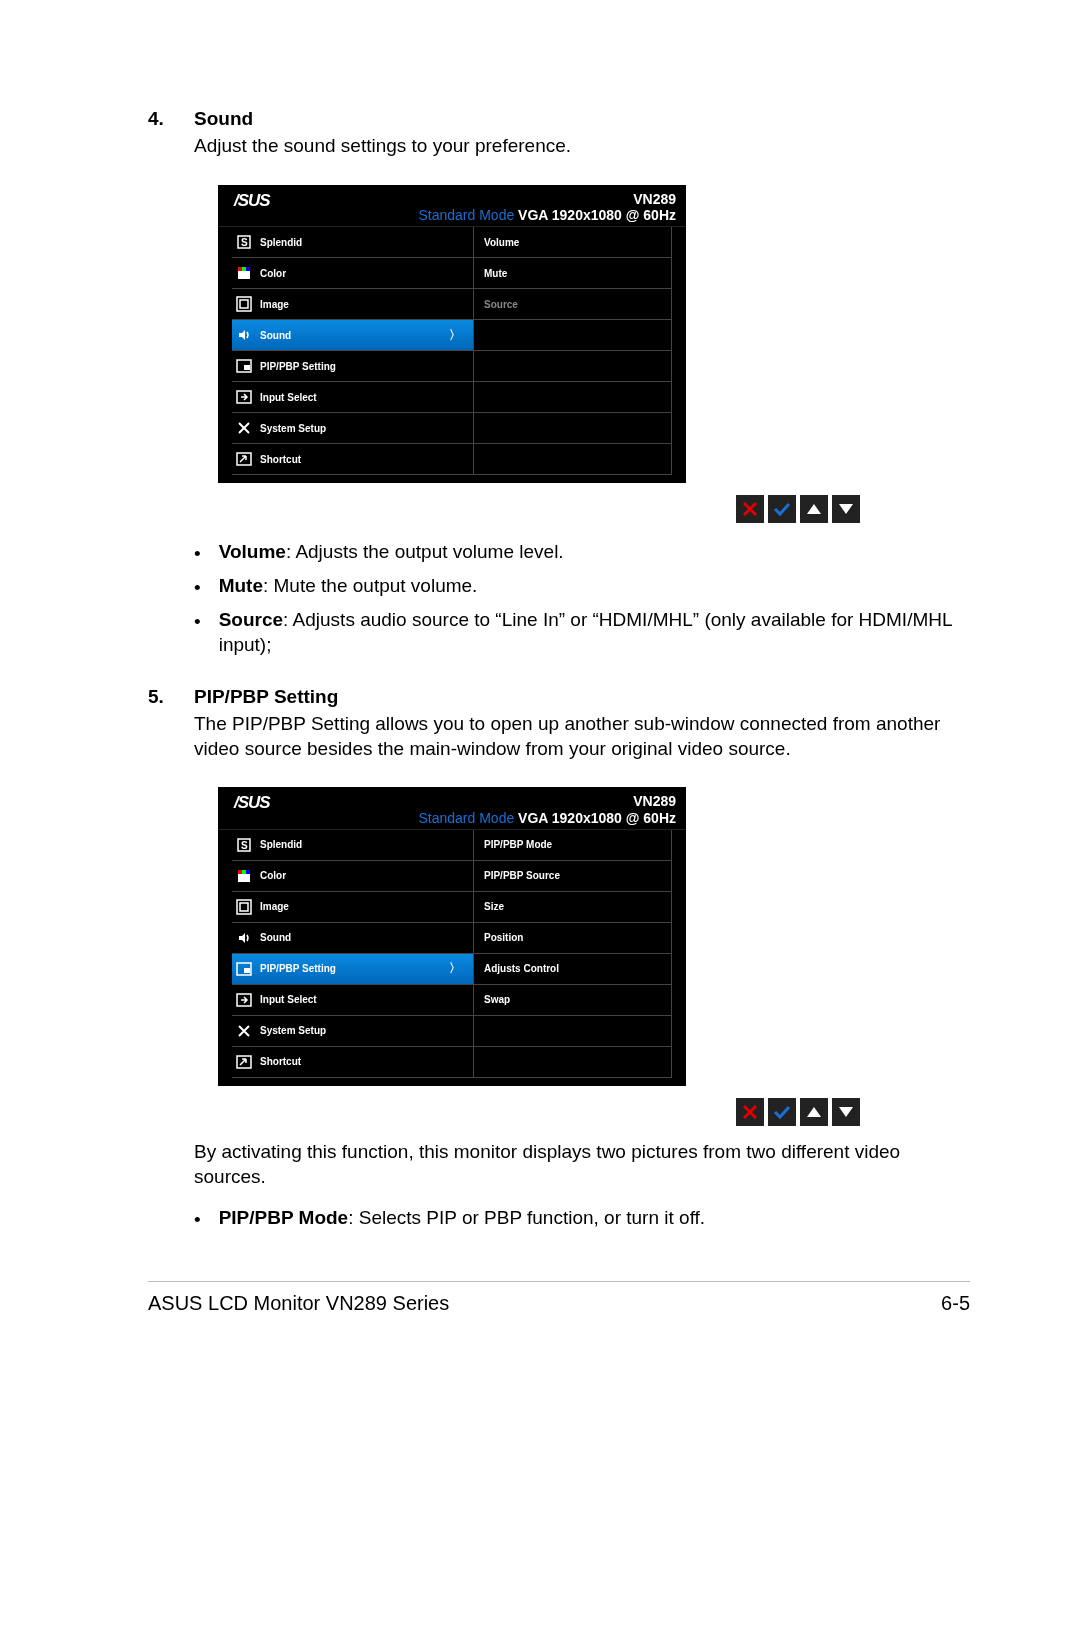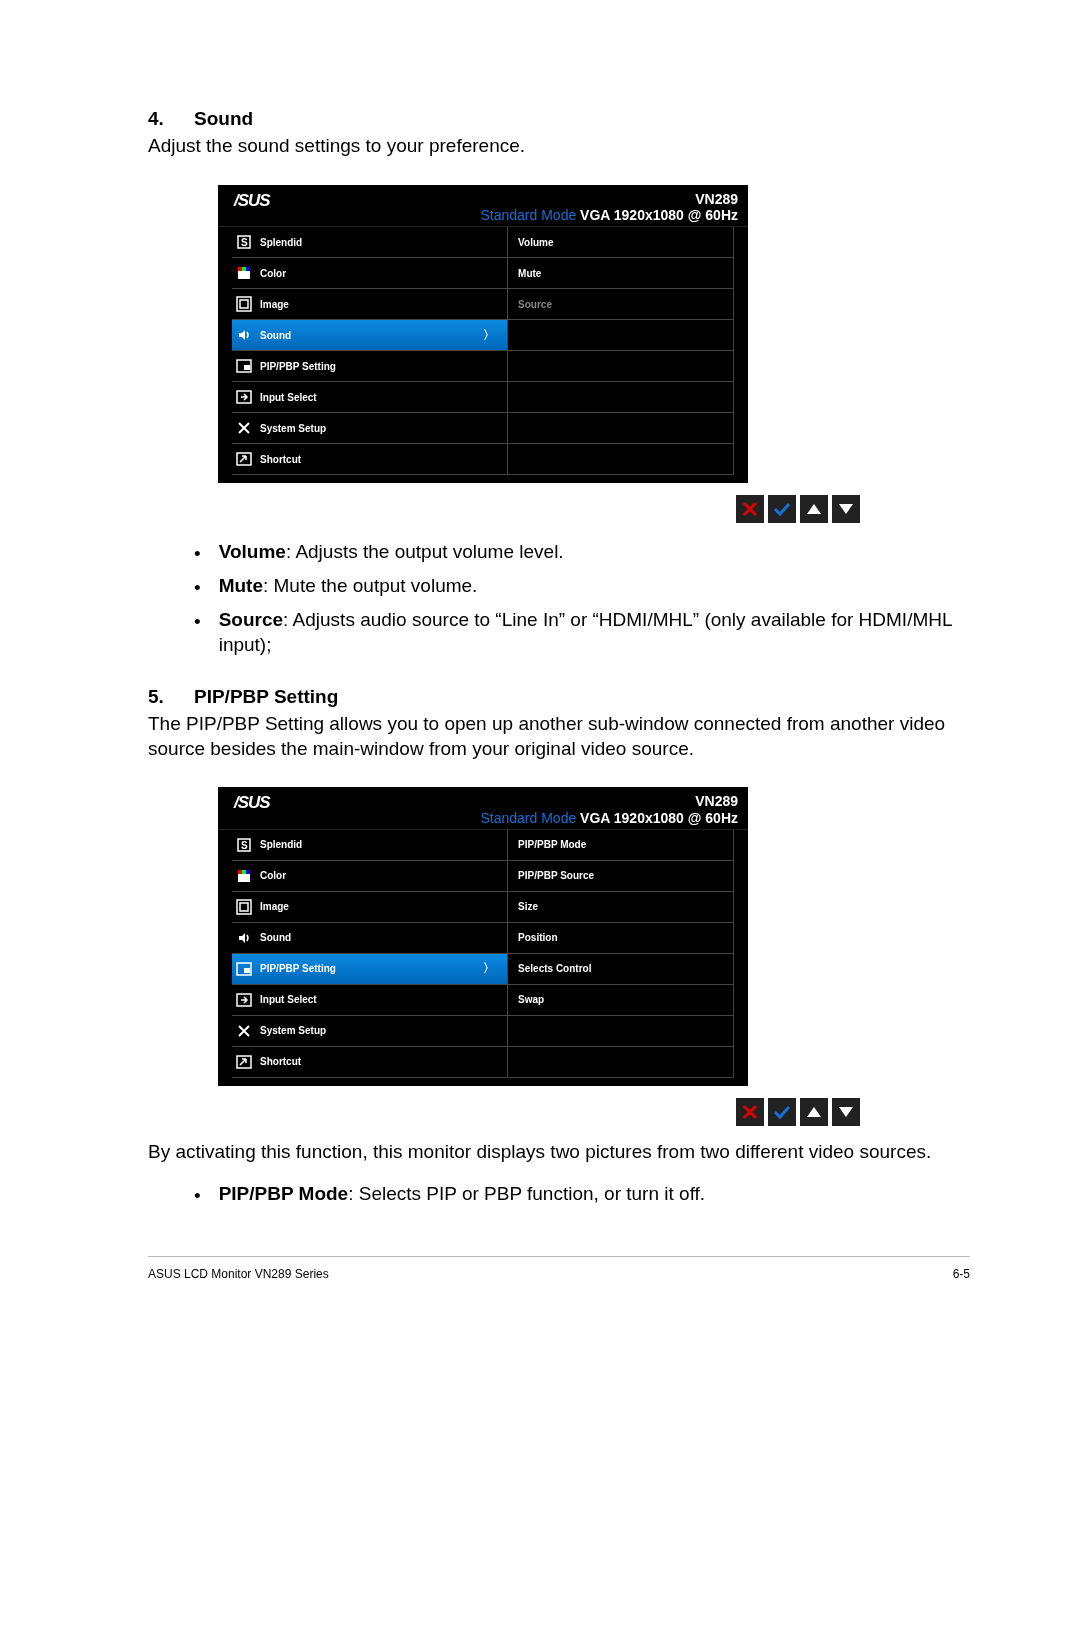--- a/index.html
+++ b/index.html
@@ -29,24 +29,25 @@
     width: 26px;
     flex-shrink: 0;
   }
   .sec-title {
     font-size: 19px;
     font-weight: bold;
   }
   .body-text {
     font-size: 19px;
     line-height: 1.3;
+    margin-left: 46px;
     margin-top: 4px;
   }
   .osd {
-    width: 530px;
+    width: 468px;
     background: #000;
     margin: 20px 0 4px 70px;
     box-sizing: border-box;
     padding: 0 0 8px 0;
     color: #fff;
   }
   .osd-header {
     display: flex;
     justify-content: space-between;
     padding: 6px 10px 2px 16px;
@@ -145,21 +146,21 @@
   }
   .b-mark { flex: 0 0 auto; padding-top: 2px; }
   .b-body { flex: 1; }
   .footer-rule {
     border-top: 1px solid #bbb;
     margin-top: 42px;
   }
   .footer {
     display: flex;
     justify-content: space-between;
-    font-size: 12px;
+    font-size: 20px;
     margin-top: 10px;
   }
   .svg-icon { fill: none; stroke: #fff; stroke-width: 1.5; }
 </style>
 </head>
 <body>
 
 <div class="page">
 
   <div class="sec">
@@ -427,21 +428,21 @@
         <div class="menu-item">
             <span class="mi-label">PIP/PBP Source</span>
           </div>
         <div class="menu-item">
             <span class="mi-label">Size</span>
           </div>
         <div class="menu-item">
             <span class="mi-label">Position</span>
           </div>
         <div class="menu-item">
-            <span class="mi-label">Selects Control</span>
+            <span class="mi-label">Adjusts Control</span>
           </div>
         <div class="menu-item">
             <span class="mi-label">Swap</span>
           </div>
         <div class="menu-item">
             <span class="mi-label"></span>
           </div>
         <div class="menu-item">
             <span class="mi-label"></span>
           </div>

